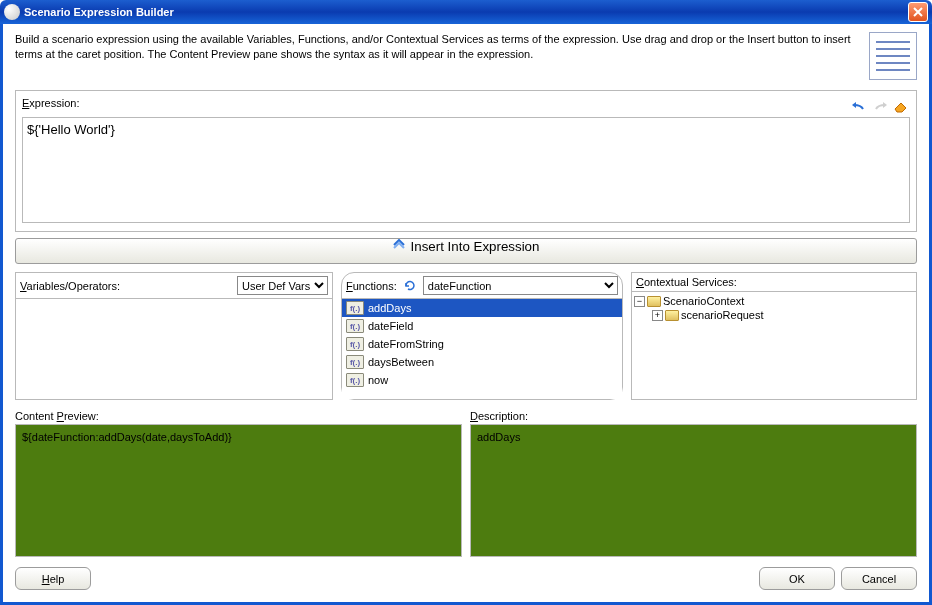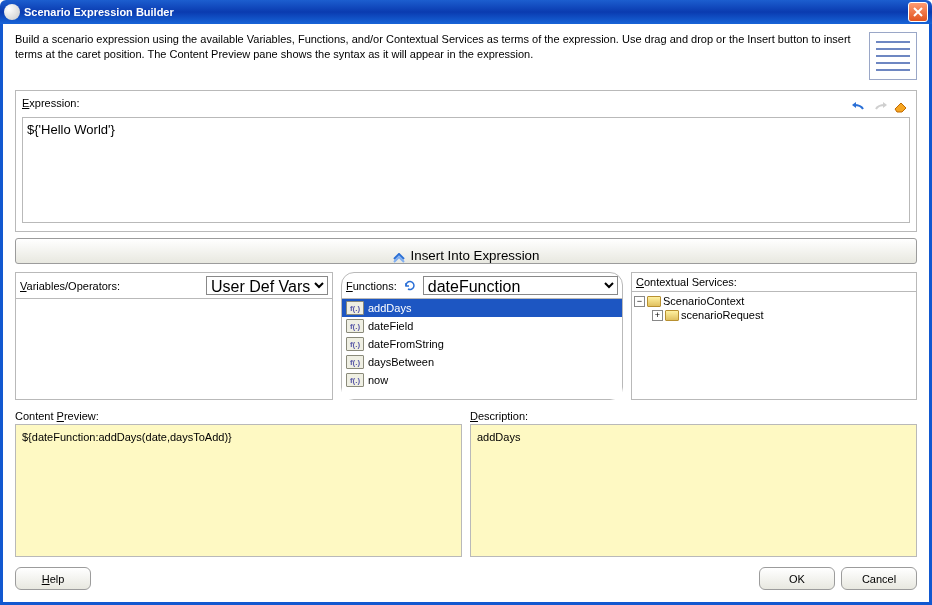--- a/index.html
+++ b/index.html
@@ -21,48 +21,48 @@
 
 .label-row { display: flex; align-items: flex-start; justify-content: space-between; margin-bottom: 2px; }
 .under { text-decoration: underline; }
 
 .expr-area { border: 1px solid #b9b9b9; height: 106px; padding: 4px; font-family: Tahoma, Arial, sans-serif; font-size: 13px; resize: none; width: 100%; outline: none; }
 .expr-wrap { margin-bottom: 6px; }
 .expr-toolbar { display: flex; gap: 3px; }
 .ticon { width: 18px; height: 18px; display: flex; align-items: center; justify-content: center; border-radius: 2px; cursor: pointer; }
 .ticon.disabled { opacity: 0.4; cursor: default; }
 
-.insert-btn { width: 100%; height: 26px; background: linear-gradient(to bottom, #fff, #e8e8e0); border: 1px solid #9c9c9c; border-radius: 3px; display: flex; align-items: flex-end; justify-content: center; gap: 6px; cursor: pointer; margin-bottom: 8px; }
+.insert-btn { width: 100%; height: 26px; background: linear-gradient(to bottom, #fff, #e8e8e0); border: 1px solid #9c9c9c; border-radius: 3px; display: flex; align-items: flex-start; justify-content: center; gap: 6px; cursor: pointer; margin-bottom: 8px; }
 
 .mid-row { display: flex; gap: 8px; height: 128px; margin-bottom: 10px; }
 .col { display: flex; flex-direction: column; border: 1px solid #b9b9b9; }
 .col .col-head { padding: 3px 4px; display: flex; align-items: center; gap: 4px; }
 .col .col-body { flex: 1; border-top: 1px solid #b9b9b9; overflow: auto; background: #fff; }
 .col1 { width: 318px; }
 .col2 { width: 282px; border-radius: 13px; }
 .col3 { flex: 1; }
 
-select.small { font-size: 16px; height: 19px; background: #fff; border: 1px solid #888; }
+select.small { font-size: 11px; height: 19px; background: #fff; border: 1px solid #888; }
 select.func-select { flex: 1; }
 
 .list-item { display: flex; align-items: center; gap: 4px; padding: 2px 4px; cursor: pointer; }
 .list-item.selected { background: #1d56c2; color: #fff; }
 .fx-badge { width: 18px; height: 14px; background: #efefe3; border: 1px solid #8a8a7a; font-size: 8px; font-weight: bold; color: #5a5aa8; display: flex; align-items: center; justify-content: center; border-radius: 1px; }
 .list-item.selected .fx-badge { background: #efefe3; color: #5a5aa8; }
 
 .tree { padding: 2px; }
 .tree-row { display: flex; align-items: center; gap: 2px; padding: 1px 0; cursor: pointer; }
 .tree-toggle { width: 11px; height: 11px; border: 1px solid #888; display: flex; align-items: center; justify-content: center; font-size: 9px; line-height: 1; background: #fff; }
 .tree-folder { width: 14px; height: 11px; background: linear-gradient(to bottom, #fff1a0, #e0c060); border: 1px solid #b89030; border-radius: 1px; }
 .indent1 { margin-left: 18px; }
 
 .bottom-row { display: flex; gap: 8px; flex: 1; margin-bottom: 10px; }
 .bottom-col { flex: 1; display: flex; flex-direction: column; }
 .bottom-col .lbl { margin-bottom: 2px; }
-.bottom-box { flex: 1; border: 1px solid #b9b9b9; padding: 6px; background: #fef9c3; }
+.bottom-box { flex: 1; border: 1px solid #b9b9b9; padding: 6px; background: #4d7c0f; }
 
 .footer { display: flex; }
 .footer .spacer { flex: 1; }
 .btn { min-width: 76px; height: 23px; background: linear-gradient(to bottom, #fff, #e8e8e0); border: 1px solid #9c9c9c; border-radius: 6px; cursor: pointer; font-family: inherit; font-size: 11px; padding: 0 10px; }
 .btn + .btn { margin-left: 6px; }
 
 svg { display: block; }
 .chevup { width: 12px; height: 10px; }
 </style>
 </head>

